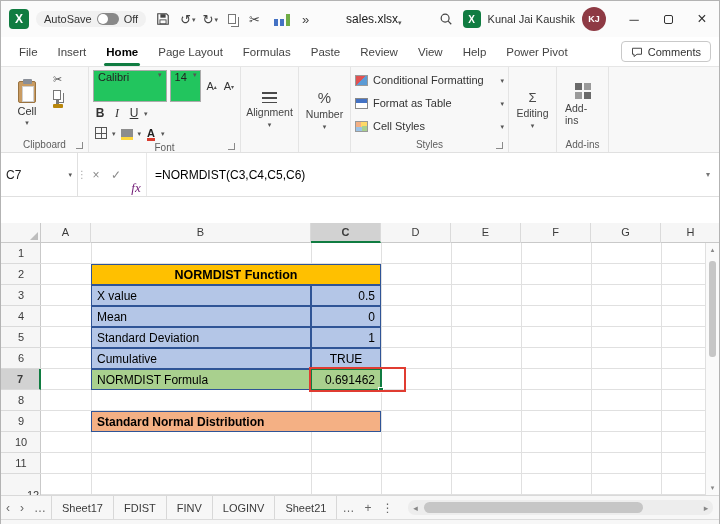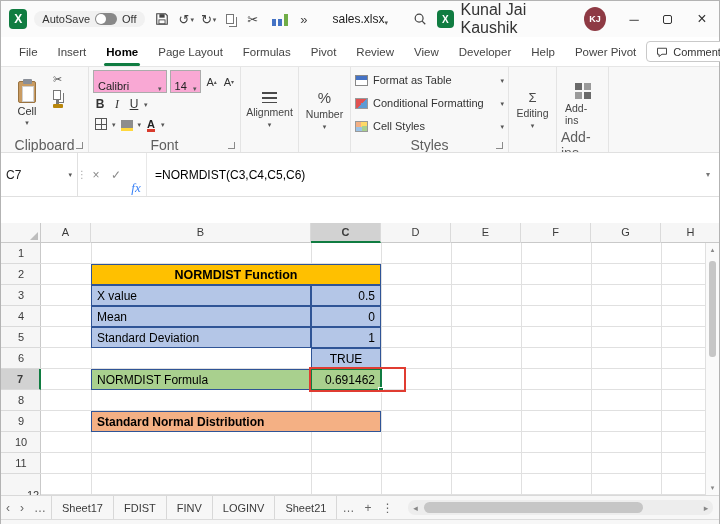--- a/index.html
+++ b/index.html
@@ -13,59 +13,59 @@
   .autosave{display:flex;align-items:center;gap:5px;background:#f1f1f1;border-radius:11px;padding:2px 8px;font-size:11px;color:#333;}
   .toggle-track{width:22px;height:12px;border-radius:6px;background:#888;position:relative;display:inline-block;}
   .toggle-knob{position:absolute;left:1px;top:1px;width:10px;height:10px;border-radius:50%;background:#fff;}
   .tb-btn{background:none;border:none;font-size:13px;color:#444;cursor:pointer;display:flex;align-items:center;padding:2px 3px;}
   .tb-split{display:flex;align-items:center;gap:1px;color:#444;}
   .tb-split .glyph{font-size:13px;}
   .dd{font-size:7px;color:#555;line-height:1;}
   .doc-title{display:flex;align-items:flex-end;font-size:12px;color:#1a1a1a;padding:3px 8px;border-radius:4px;}
   .spacer{flex:1;}
   .badge{width:18px;height:18px;border-radius:4px;background:var(--excel-green,#107c41);color:#fff;font-size:10px;font-weight:700;display:flex;align-items:center;justify-content:center;}
-  .user-name{font-size:16px;color:#333;}
+  .user-name{font-size:11px;color:#333;}
   .avatar{width:24px;height:24px;border-radius:50%;background:var(--avatar-maroon,#8e3a44);color:#fff;font-size:9px;font-weight:700;display:flex;align-items:center;justify-content:center;}
   .win-controls{display:flex;height:36px;margin-left:4px;}
   .win-controls button{width:34px;height:36px;border:none;background:none;font-size:13px;color:#333;display:flex;align-items:center;justify-content:center;cursor:pointer;}
   .maxbox{width:9px;height:9px;border:1px solid #333;border-radius:2px;display:inline-block;}
   .close-glyph{font-size:16px;}
 
   
   .tabs-row{flex:0 0 30px;display:flex;align-items:stretch;background:#fff;border-bottom:1px solid #e6e6e6;padding:0 8px;}
   .rtabs{display:flex;align-items:stretch;}
   .rtab{position:relative;display:flex;align-items:center;padding:0 10px;font-size:11.5px;color:#444;cursor:pointer;white-space:nowrap;}
   .rtab.active{color:#000;font-weight:600;}
   .rtab.active::after{content:"";position:absolute;left:8px;right:8px;bottom:0;height:3px;border-radius:2px;background:var(--excel-green,#107c41);}
   .tabs-right{margin-left:auto;display:flex;align-items:center;gap:8px;}
   .comments-pill{display:flex;align-items:center;gap:5px;border:1px solid #c9c9c9;border-radius:4px;height:21px;padding:0 9px;font-size:11px;color:#333;background:#fff;}
 
   
   .ribbon{flex:0 0 86px;display:flex;background:#f8f8f8;border-bottom:1px solid #e0e0e0;overflow:hidden;}
   .rgroup{display:flex;flex-direction:column;border-right:1px solid #e4e4e4;padding:3px 4px 0;}
   .gcontent{flex:1;display:flex;}
-  .glabel{height:15px;display:flex;align-items:center;justify-content:center;gap:4px;font-size:14px;color:#5e5e5e;position:relative;}
+  .glabel{height:15px;display:flex;align-items:center;justify-content:center;gap:4px;font-size:10px;color:#5e5e5e;position:relative;}
   .launcher{position:absolute;right:1px;bottom:3px;width:7px;height:7px;border-right:1px solid #8a8a8a;border-bottom:1px solid #8a8a8a;}
   
   .g-clip{width:88px;}
   .clip-content{gap:4px;}
   .paste-btn{width:44px;display:flex;flex-direction:column;align-items:center;justify-content:center;gap:2px;font-size:11px;color:#333;cursor:pointer;}
   .paste-ico{width:18px;height:22px;background:#c99c63;border:1px solid #9a7340;border-radius:2px;position:relative;}
   .paste-ico::before{content:"";position:absolute;left:4px;top:-3px;width:9px;height:5px;background:#8a8f98;border-radius:1px;}
   .paste-ico::after{content:"";position:absolute;left:3px;top:4px;width:10px;height:14px;background:#fff;border:1px solid #d0d0d0;}
   .clip-mini{display:flex;flex-direction:column;justify-content:flex-start;gap:4px;padding-top:3px;}
   .mini-btn{background:none;border:none;font-size:11px;color:#555;display:flex;align-items:center;gap:2px;cursor:pointer;}
   .copy-ico{width:8px;height:10px;border:1px solid #777;background:#fff;box-shadow:2px 2px 0 0 #fff,3px 3px 0 0 #777;display:inline-block;}
   .brush-ico{width:10px;height:4px;background:#b8860b;border-radius:1px;display:inline-block;position:relative;}
   .brush-ico::before{content:"";position:absolute;left:3px;top:-5px;width:3px;height:5px;background:#777;}
   
   .g-font{width:152px;}
   .font-content{flex-direction:column;gap:2px;}
   .frow{display:flex;align-items:center;gap:3px;}
-  .combo{display:flex;align-items:flex-end;justify-content:space-between;border:1px solid #ababab;background:#f9a8d4;height:23px;padding:0 4px;font-size:11px;color:#222;}
+  .combo{display:flex;align-items:flex-start;justify-content:space-between;border:1px solid #ababab;background:#22c55e;height:32px;padding:0 4px;font-size:11px;color:#222;}
   .font-name{width:74px;}
   .font-size{width:32px;}
   .fbtn{background:none;border:none;font-size:12px;color:#333;cursor:pointer;padding:0 2px;min-width:14px;height:18px;display:inline-flex;align-items:center;justify-content:center;}
   .fbtn.b{font-weight:800;}
   .fbtn.i{font-style:italic;font-family:"Liberation Serif",serif;}
   .fbtn.u{text-decoration:underline;}
   .sizeA{font-size:11px;} .sizeA .tri{font-size:6px;vertical-align:super;color:#555;}
   .grid-ico{width:12px;height:12px;border:1px solid #555;display:inline-block;
     background:linear-gradient(#555,#555) center/100% 1px no-repeat,linear-gradient(#555,#555) center/1px 100% no-repeat;}
   .fill-ico{width:12px;height:8px;background:#8d8d8d;display:inline-block;box-shadow:0 3px 0 #ffd83d;}
@@ -90,21 +90,21 @@
   .bars-ico{width:16px;height:14px;position:relative;}
   .bars-ico::before{content:"";position:absolute;left:1px;bottom:0;width:4px;height:7px;background:#4472c4;box-shadow:6px 0 0 #4472c4;}
   .bars-ico::after{content:"";position:absolute;left:13px;bottom:0;width:4px;height:12px;background:#70ad47;}
   .two-line{text-align:center;line-height:1.15;}
 
   
   .formula-bar{flex:0 0 26px;display:flex;align-items:stretch;border-bottom:1px solid #e0e0e0;background:#fff;font-size:12px;}
   .name-box{width:77px;display:flex;align-items:center;justify-content:space-between;padding:0 5px;border-right:1px solid #e0e0e0;color:#222;cursor:pointer;}
   .fb-split{width:8px;display:flex;align-items:center;justify-content:center;color:#aaa;font-size:10px;cursor:col-resize;}
   .fb-btn{background:none;border:none;color:#8a8a8a;font-size:12px;width:20px;cursor:pointer;}
-  .fb-btn.fx{font-style:italic;font-family:"Liberation Serif",serif;color:#3b82f6;font-size:13px;margin-top:27px;}
+  .fb-btn.fx{font-style:italic;font-family:"Liberation Serif",serif;color:#701a75;font-size:13px;margin-top:27px;}
   .fb-input{flex:1;display:flex;align-items:center;padding-left:8px;border-left:1px solid #e8e8e8;color:#000;cursor:text;}
   .fb-expand{width:22px;background:none;border:none;color:#777;font-size:8px;cursor:pointer;}
   .gapband{flex:0 0 26px;background:#fff;}
 
   
   .grid{flex:0 0 272px;position:relative;background:#fff;overflow:hidden;}
   .corner{position:absolute;left:0;top:0;width:40px;height:20px;background:#f6f6f6;border-right:1px solid #c9c9c9;border-bottom:1px solid #c9c9c9;z-index:3;}
   .corner::after{content:"";position:absolute;right:2px;bottom:2px;border-bottom:8px solid #bdbdbd;border-left:8px solid transparent;}
   #col-headers{position:absolute;left:0;top:0;width:100%;height:20px;background:#f6f6f6;border-bottom:1px solid #c9c9c9;z-index:2;}
   .col-hdr{position:absolute;top:0;height:20px;line-height:19px;text-align:center;font-size:11px;color:#3b3b3b;border-right:1px solid #dadada;}
@@ -228,24 +228,23 @@
     </div>
   </div>
 
   <div class="tabs-row">
     <div id="ribbon-tabs" class="rtabs">
         <span class="rtab">File</span>
         <span class="rtab">Insert</span>
         <span class="rtab active">Home</span>
         <span class="rtab">Page Layout</span>
         <span class="rtab">Formulas</span>
-        <span class="rtab">Pivot</span>
+        <span class="rtab">Paste</span>
         <span class="rtab">Review</span>
         <span class="rtab">View</span>
-        <span class="rtab">Developer</span>
         <span class="rtab">Help</span>
         <span class="rtab">Power Pivot</span>
       </div>
     <div class="tabs-right">
       <div class="comments-pill">
         <svg width="12" height="12" viewBox="0 0 16 16">
             <path d="M2 3h12v8H8l-4 3v-3H2z" fill="none" stroke="#444" stroke-width="1.3"></path>
           </svg>
         <span>Comments</span>
       </div>
@@ -329,27 +328,27 @@
 
     <div class="rgroup collapsed" style="width:52px">
       <span class="pct-ico">%</span>
       <span class="clabel">Number</span>
       <span class="dd">▾</span>
     </div>
 
     <div class="rgroup g-styles">
       <div class="gcontent styles-content">
         <div class="srow">
+          <span class="cf-ico"></span>
+          <span>Conditional Formatting</span>
+          <span class="dd">▾</span>
+        </div>
+        <div class="srow">
           <span class="fat-ico"></span>
           <span>Format as Table</span>
-          <span class="dd">▾</span>
-        </div>
-        <div class="srow">
-          <span class="cf-ico"></span>
-          <span>Conditional Formatting</span>
           <span class="dd">▾</span>
         </div>
         <div class="srow">
           <span class="cs-ico"></span>
           <span>Cell Styles</span>
           <span class="dd">▾</span>
         </div>
       </div>
       <div class="glabel">
           <span>Styles</span>
@@ -422,20 +421,21 @@
       </div>
     <div id="grid-body"></div>
     <div id="cell-layer">
         <div class="cell title" style="left: 90px; top: 41px; width: 290px; height: 21px; text-align: center;">NORMDIST Function</div>
         <div class="cell blue" style="left: 90px; top: 62px; width: 220px; height: 21px; text-align: left;">X value</div>
         <div class="cell blue" style="left: 310px; top: 62px; width: 70px; height: 21px; text-align: right;">0.5</div>
         <div class="cell blue" style="left: 90px; top: 83px; width: 220px; height: 21px; text-align: left;">Mean</div>
         <div class="cell blue" style="left: 310px; top: 83px; width: 70px; height: 21px; text-align: right;">0</div>
         <div class="cell blue" style="left: 90px; top: 104px; width: 220px; height: 21px; text-align: left;">Standard Deviation</div>
         <div class="cell blue" style="left: 310px; top: 104px; width: 70px; height: 21px; text-align: right;">1</div>
+        <div class="cell blue" style="left: 90px; top: 125px; width: 220px; height: 21px; text-align: left;">Cumulative</div>
         <div class="cell blue" style="left: 310px; top: 125px; width: 70px; height: 21px; text-align: center;">TRUE</div>
         <div class="cell green" style="left: 90px; top: 146px; width: 220px; height: 21px; text-align: left;">NORMDIST Formula</div>
         <div class="cell green" style="left: 310px; top: 146px; width: 70px; height: 21px; text-align: right;">0.691462</div>
         <div class="sel-border" style="left: 309px; top: 145px; width: 72px; height: 23px;"></div>
         <div class="fill-handle" style="left: 377px; top: 164px;"></div>
         <div class="annotation" style="left: 308px; top: 144px; width: 97px; height: 25px;"></div>
         <div class="cell orange" style="left: 90px; top: 188px; width: 290px; height: 21px; text-align: left;">Standard Normal Distribution</div>
       </div>
     <div class="vscroll">
       <div class="vs-arrow">▴</div>

